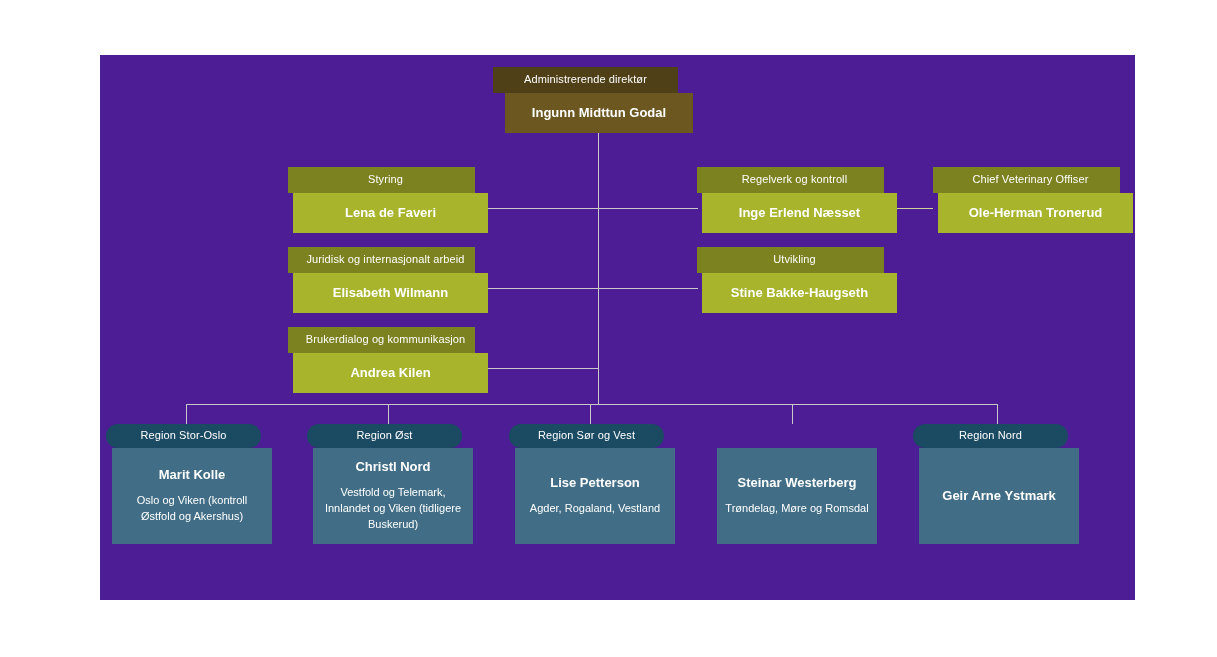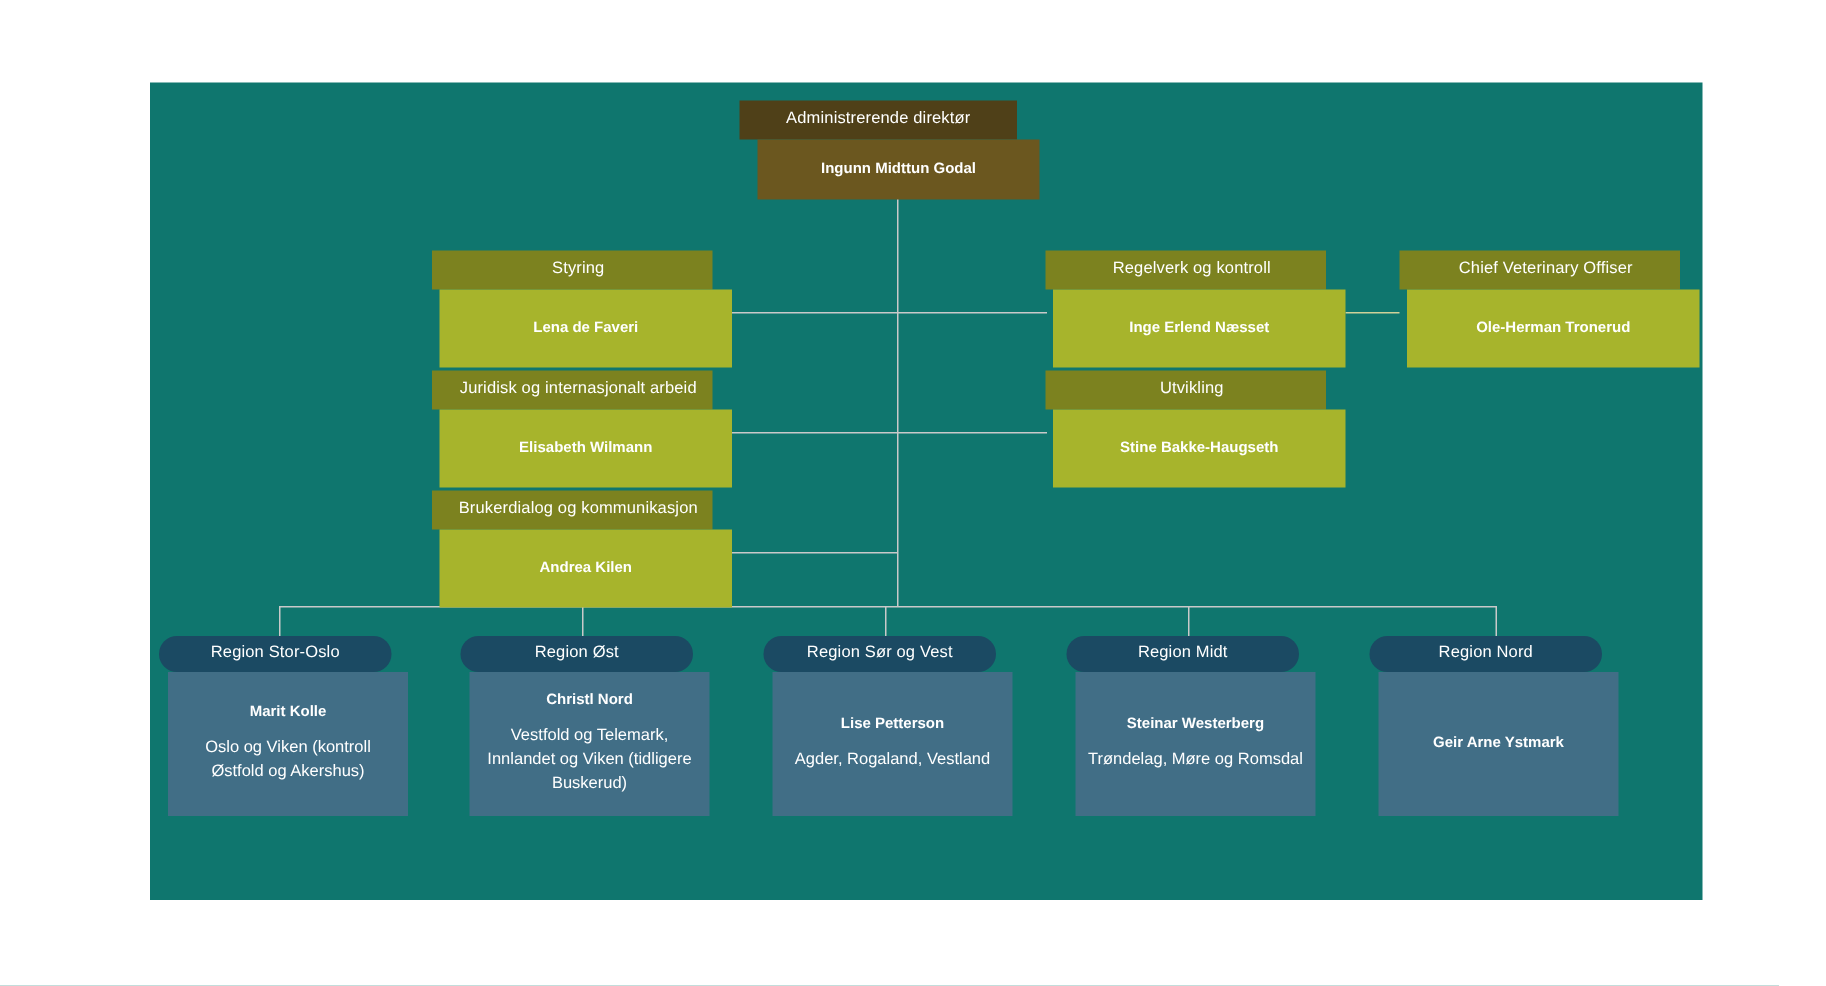--- a/index.html
+++ b/index.html
@@ -14,21 +14,21 @@
     font-family: "Liberation Sans", sans-serif;
     overflow: hidden;
   }
 
   #chart-canvas {
     position: absolute;
     left: 100px;
     top: 55px;
     width: 1035px;
     height: 545px;
-    background: #0f766e;
+    background: #4c1d95;
   }
 
   
   .line {
     position: absolute;
     background: #c9c9c9;
   }
   .line.v { width: 1px; }
   .line.h { height: 1px; }
   .line.olive { background: #cfd199; }
@@ -57,21 +57,21 @@
     box-sizing: border-box;
     display: flex;
     flex-direction: column;
     align-items: center;
     justify-content: center;
     text-align: center;
     color: #ffffff;
     padding: 0 8px;
   }
   .node .body .person {
-    font-size: 10px;
+    font-size: 13px;
     font-weight: bold;
     line-height: 1.25;
   }
   .node .body .area {
     font-size: 11px;
     font-weight: normal;
     line-height: 1.45;
     margin-top: 9px;
   }
 
@@ -87,21 +87,21 @@
 
   
   
   #node-ceo { left: 393px; top: 12px; width: 200px; height: 80px; }
   #node-ceo .hdr  { width: 185px; height: 26px; }
   #node-ceo .body { left: 12px; top: 26px; width: 188px; height: 40px; }
 
   
   .staff { width: 200px; height: 70px; }
   .staff .hdr  { width: 187px; height: 26px; }
-  .staff .body { left: 5px; top: 26px; width: 195px; height: 52px; }
+  .staff .body { left: 5px; top: 26px; width: 195px; height: 40px; }
 
   #node-styring    { left: 188px; top: 112px; }
   #node-regelverk  { left: 597px; top: 112px; }
   #node-cvo        { left: 833px; top: 112px; }
   #node-juridisk   { left: 188px; top: 192px; }
   #node-utvikling  { left: 597px; top: 192px; }
   #node-bruker     { left: 188px; top: 272px; }
 
   
   .region { width: 166px; height: 125px; }
@@ -203,21 +203,20 @@
 
   <div class="node theme-teal region" id="node-r3">
     <div class="hdr">Region Sør og Vest</div>
     <div class="body">
       <div class="person">Lise Petterson</div>
       <div class="area">Agder, Rogaland, Vestland</div>
     </div>
   </div>
 
   <div class="node theme-teal region" id="node-r4">
-    <div class="hdr">Region Midt</div>
     <div class="body">
       <div class="person">Steinar Westerberg</div>
       <div class="area">Trøndelag, Møre og Romsdal</div>
     </div>
   </div>
 
   <div class="node theme-teal region" id="node-r5">
     <div class="hdr">Region Nord</div>
     <div class="body">
       <div class="person">Geir Arne Ystmark</div>

